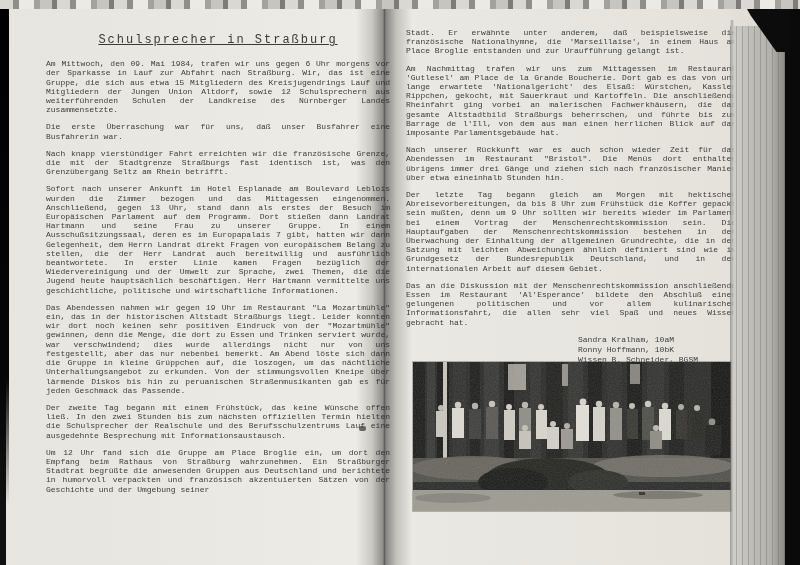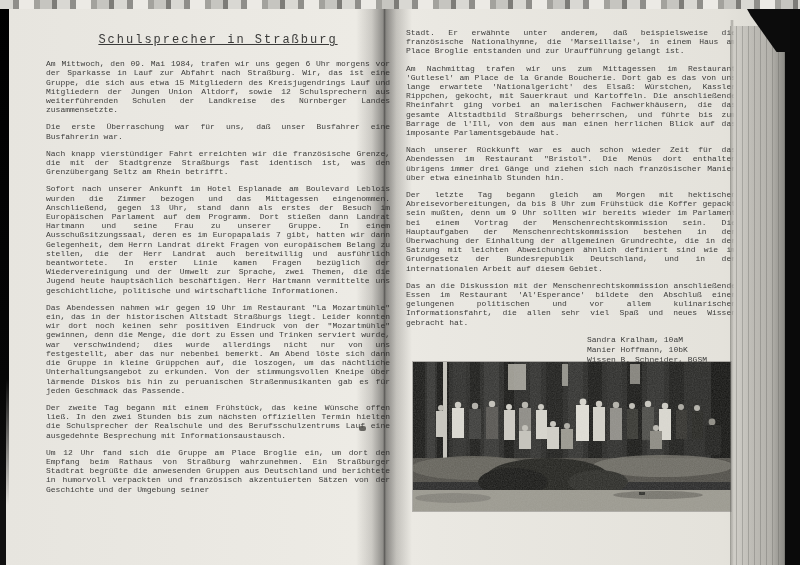--- a/index.html
+++ b/index.html
@@ -31,21 +31,21 @@
   .smudge{position:absolute;left:359px;top:426px;width:7px;height:5px;background:#4a4945;border-radius:2px;opacity:.8;}
   
   .page-text{position:absolute;color:#3d3d3c;font-size:8px;line-height:9.2px;
     letter-spacing:0;filter:blur(0.32px);text-align:justify;}
   .page-text p{margin:0 0 8px 0;}
   .left-text{left:46px;top:36px;width:344px;}
   .right-text{left:406px;top:28px;width:330px;}
   .doc-title{display:block;text-align:center;letter-spacing:2px;margin:0 auto 14px auto;
     text-decoration:underline;font-size:12px;color:#3a3a39;}
   .sigs{margin-top:6px;margin-left:172px;text-align:left;}
-  .sigs div{margin:0 0 1px 9px;}
+  .sigs div{margin:0 0 1px 0;}
   
   .photo{position:absolute;left:413px;top:362px;width:318px;height:149px;background:#262626;
     box-shadow:0 0 0 1px rgba(90,88,84,0.4);}
   .photo svg{display:block;width:100%;height:100%;}
 </style>
 </head>
 <body>
 
 <div class="scan">
 
@@ -63,21 +63,21 @@
   </div>
 
   <div class="page-text right-text">
     <p>Stadt. Er erwähnte unter anderem, daß beispielsweise die französische Nationalhymne, die 'Marseillaise', in einem Haus am Place Broglie entstanden und zur Uraufführung gelangt ist.</p>
     <p>Am Nachmittag trafen wir uns zum Mittagessen im Restaurant 'Gutlesel' am Place de la Grande Boucherie. Dort gab es das von uns lange erwartete 'Nationalgericht' des Elsaß: Würstchen, Kassler Rippchen, gekocht, mit Sauerkraut und Kartoffeln. Die anschließende Rheinfahrt ging vorbei an malerischen Fachwerkhäusern, die das gesamte Altstadtbild Straßburgs beherrschen, und führte bis zum Barrage de l'Ill, von dem aus man einen herrlichen Blick auf das imposante Parlamentsgebäude hat.</p>
     <p>Nach unserer Rückkunft war es auch schon wieder Zeit für das Abendessen im Restaurant "Bristol". Die Menüs dort enthalten übrigens immer drei Gänge und ziehen sich nach französischer Manier über etwa eineinhalb Stunden hin.</p>
     <p>Der letzte Tag begann gleich am Morgen mit hektischen Abreisevorbereitungen, da bis 8 Uhr zum Frühstück die Koffer gepackt sein mußten, denn um 9 Uhr sollten wir bereits wieder im Parlament bei einem Vortrag der Menschenrechtskommission sein. Die Hauptaufgaben der Menschenrechtskommission bestehen in der Überwachung der Einhaltung der allgemeinen Grundrechte, die in der Satzung mit leichten Abweichungen ähnlich definiert sind wie im Grundgesetz der Bundesrepublik Deutschland, und in der internationalen Arbeit auf diesem Gebiet.</p>
     <p>Das an die Diskussion mit der Menschenrechtskommission anschließende Essen im Restaurant 'Al'Esperance' bildete den Abschluß einer gelungenen politischen und vor allem kulinarischen Informationsfahrt, die allen sehr viel Spaß und neues Wissen gebracht hat.</p>
     <div class="sigs">
       <div>Sandra Kralham, 10aM</div>
-      <div>Manier Hoffmann, 10bK</div>
+      <div>Ronny Hoffmann, 10bK</div>
       <div>Wissen B. Schneider, BGSM</div>
     </div>
   </div>
 
   <div class="photo">
     <svg viewBox="0 0 318 149" preserveAspectRatio="none">
       <defs>
         <filter id="grain" x="0" y="0" width="100%" height="100%">
           <feTurbulence type="fractalNoise" baseFrequency="0.85" numOctaves="2" stitchTiles="stitch"></feTurbulence>
           <feColorMatrix type="matrix" values="0 0 0 0 0.55  0 0 0 0 0.55  0 0 0 0 0.53  0 0 0 0.55 0"></feColorMatrix>

